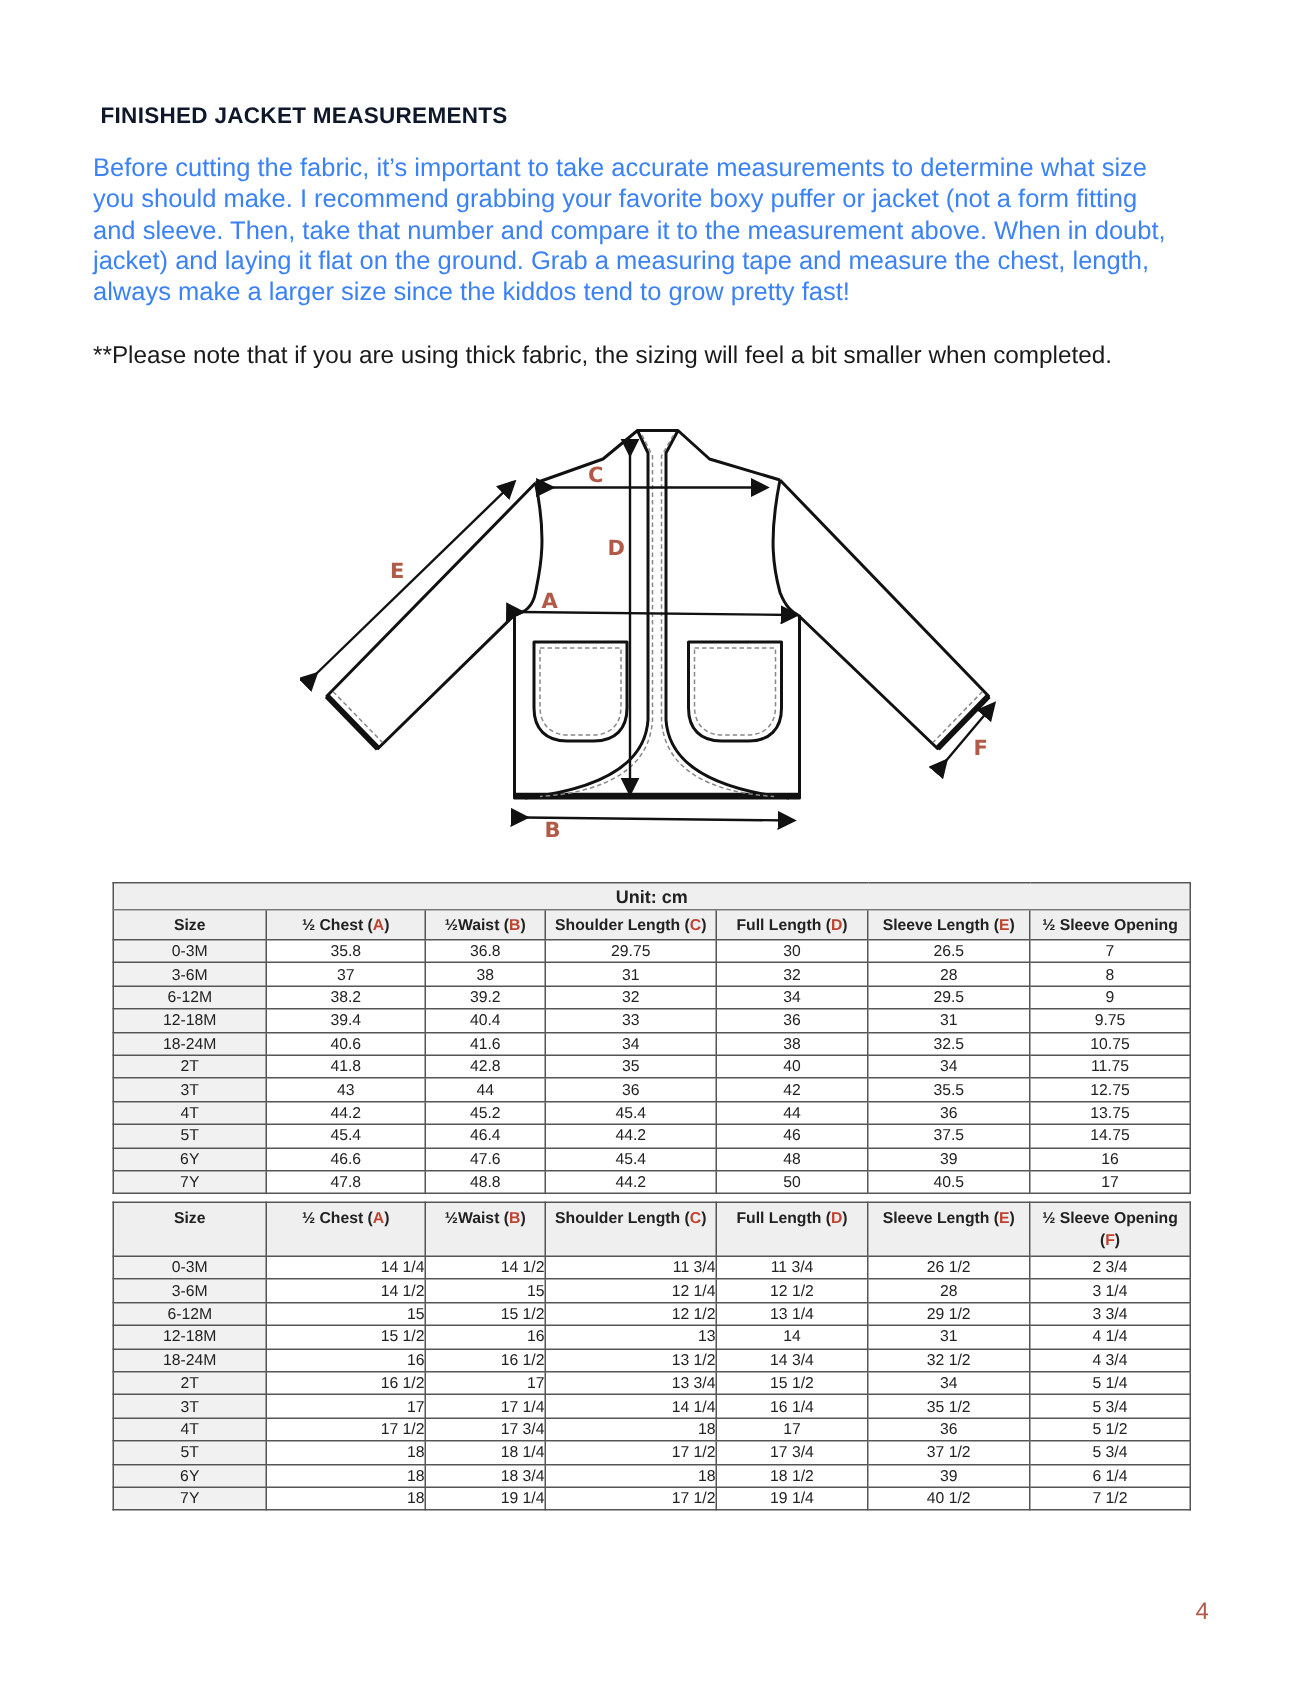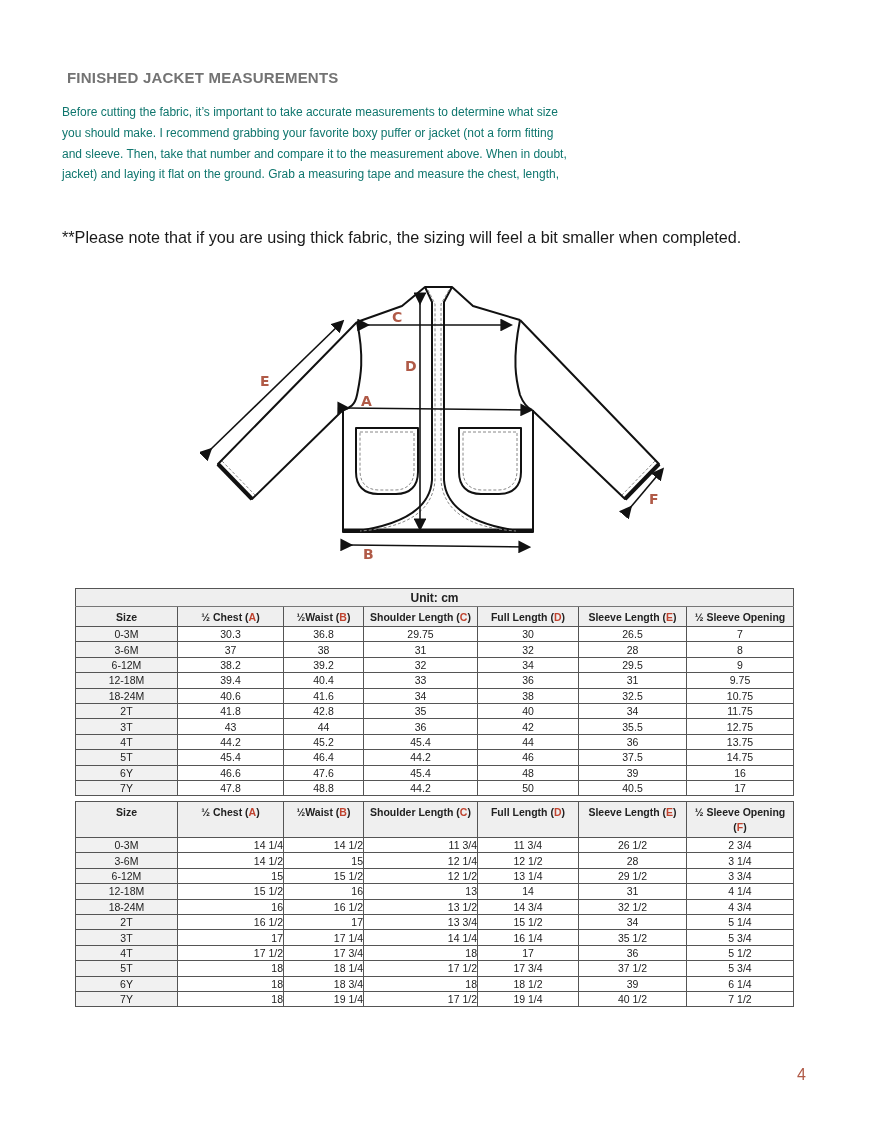--- a/index.html
+++ b/index.html
@@ -1,18 +1,18 @@
 <!DOCTYPE html>
 <html><head>
 <meta charset="utf-8">
 <style>
   html, body { margin:0; padding:0; background:#ffffff; }
   body { width:870px; height:1136px; position:relative; overflow:hidden; font-family:"Liberation Sans", sans-serif; color:#1a1a1a; }
-  .title { position:absolute; left:67px; top:69px; font-size:15px; font-weight:bold; color:#737373; letter-spacing:0.2px; }
-  .intro { position:absolute; left:62px; top:102px; width:760px; font-size:12px; line-height:20.8px; color:#0f766e; }
+  .title { position:absolute; left:67px; top:69px; font-size:15px; font-weight:bold; color:#0f172a; letter-spacing:0.2px; }
+  .intro { position:absolute; left:62px; top:102px; width:760px; font-size:17px; line-height:20.8px; color:#3b82f6; }
   .intro p { margin:0; }
   .note { position:absolute; left:62px; top:227px; width:780px; font-size:16.2px; line-height:20.8px; }
   .diagram { position:absolute; left:200px; top:280px; width:480px; height:290px; }
   .diagram .lbl { position:absolute; font-size:14px; font-weight:bold; color:#b05a47; font-family:"DejaVu Sans", sans-serif; }
 
   table.meas { position:absolute; left:75px; border-collapse:collapse; table-layout:fixed; font-size:10.5px; color:#222; }
   table.meas td, table.meas th { border:1px solid #555; padding:0; text-align:center; height:14.4px; line-height:14px; overflow:hidden; white-space:nowrap; }
   table.meas th { background:#efefef; font-weight:bold; font-size:10.5px;margin-left:16px; }
   table.meas th.unit { font-size:12px; text-align:center; border-bottom:1px solid #777; height:17px; }
   table.meas td.size { background:#f1f1f1; }
@@ -27,20 +27,21 @@
 </head>
 <body>
 
 <div class="title">FINISHED JACKET MEASUREMENTS</div>
 
 <div class="intro">
   <p>Before cutting the fabric, it’s important to take accurate measurements to determine what size</p>
   <p>you should make. I recommend grabbing your favorite boxy puffer or jacket (not a form fitting</p>
   <p>and sleeve. Then, take that number and compare it to the measurement above. When in doubt,</p>
   <p>jacket) and laying it flat on the ground. Grab a measuring tape and measure the chest, length,</p>
+  <p>always make a larger size since the kiddos tend to grow pretty fast!</p>
 </div>
 
 <div class="note">**Please note that if you are using thick fabric, the sizing will feel a bit smaller when completed.</div>
 
 <div class="diagram">
   <svg width="480" height="290" viewBox="0 0 480 290">
     <defs>
       <marker id="ah" markerWidth="8" markerHeight="8" refX="6" refY="4" orient="auto">
         <path d="M0,0 L8,4 L0,8 Z" fill="#111"></path>
       </marker>
@@ -111,21 +112,21 @@
     <th><span>½Waist (</span><span class="hl">B</span><span>)</span></th>
     <th><span>Shoulder Length (</span><span class="hl">C</span><span>)</span></th>
     <th><span>Full Length (</span><span class="hl">D</span><span>)</span></th>
     <th><span>Sleeve Length (</span><span class="hl">E</span><span>)</span></th>
     <th>½ Sleeve Opening</th>
   </tr>
   </tbody>
     <tbody id="cm-body">
       <tr>
         <td class="size">0-3M</td>
-        <td>30.3</td>
+        <td>35.8</td>
         <td>36.8</td>
         <td>29.75</td>
         <td>30</td>
         <td>26.5</td>
         <td>7</td>
       </tr>
       <tr>
         <td class="size">3-6M</td>
         <td>37</td>
         <td>38</td>

